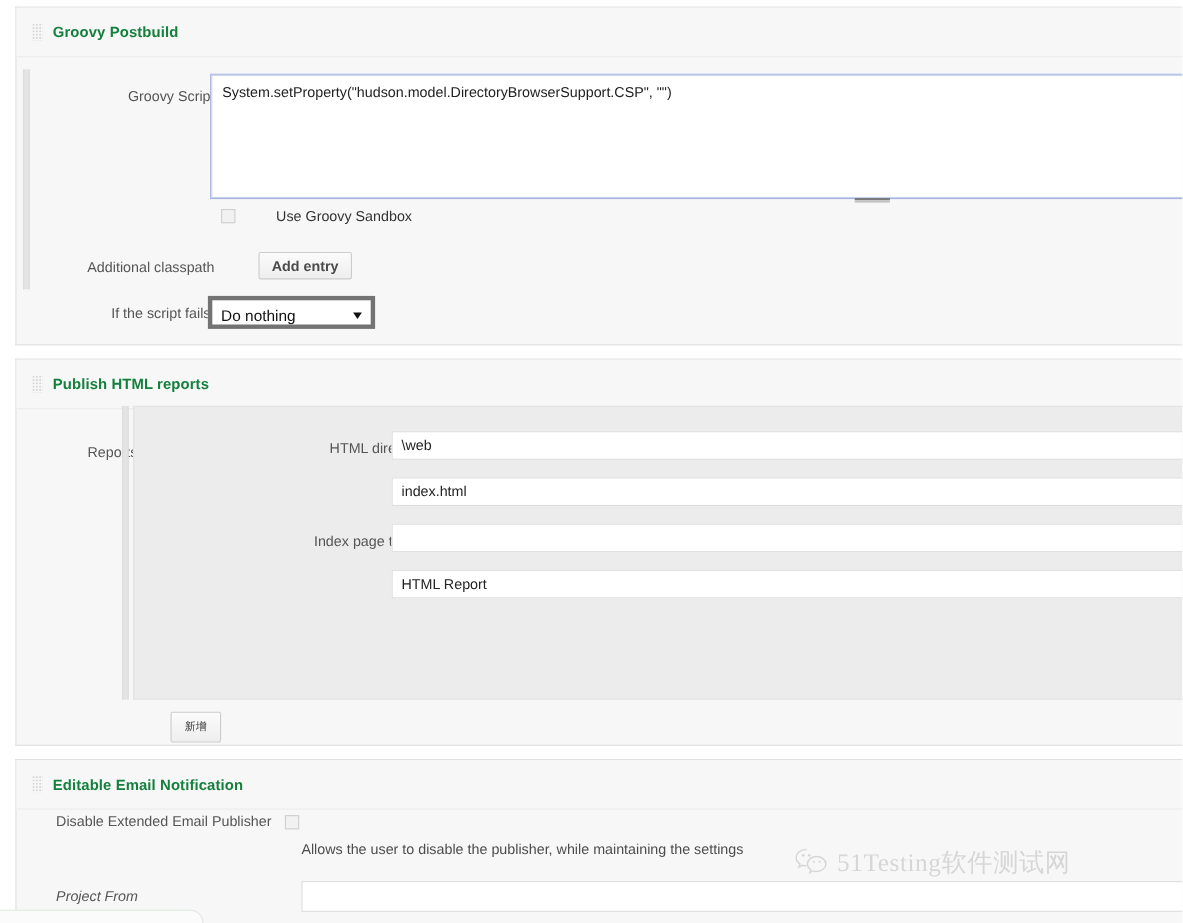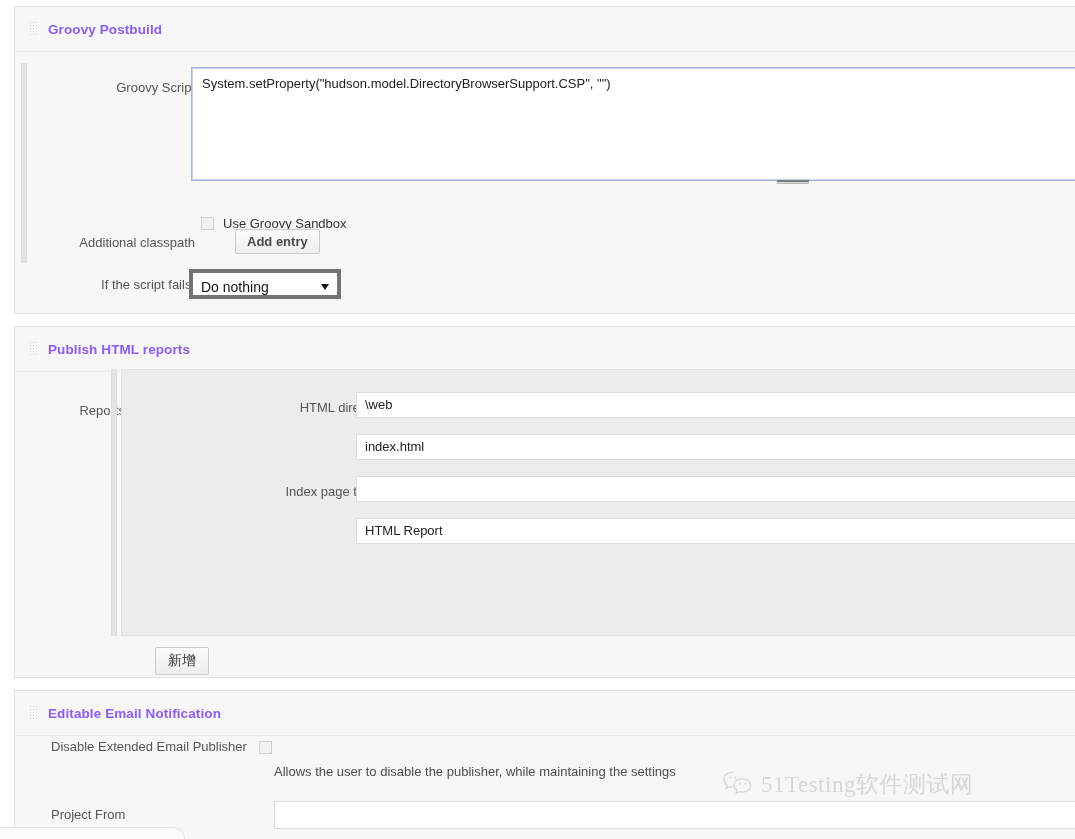--- a/index.html
+++ b/index.html
@@ -36,21 +36,21 @@
     height: 45px;
     display: flex;
     align-items: center;
     padding-left: 14px;
     background: #f7f7f7;
     border-bottom: 1px solid #ececec;
   }
   .section-title {
     font-weight: bold;
     font-size: 13.5px;
-    color: #8b5cf6;
+    color: #15803d;
     letter-spacing: .1px;
   }
 
   
   .grip {
     width: 10px;
     height: 16px;
     margin-right: 9px;
     flex: 0 0 auto;
     opacity: .55;
@@ -140,21 +140,21 @@
     background: linear-gradient(#fbfbfb, #eeeeee);
     border: 1px solid #cccccc;
     border-radius: 2px;
     font-size: 13px;
     font-weight: bold;
     color: #4a4a4a;
     white-space: nowrap;
     cursor: pointer;
     margin-left: 34px;
   }
-  .btn-cjk { font-weight: normal; font-size: 14px; color: #333; }
+  .btn-cjk { font-weight: normal; font-size: 10px; color: #333; }
 
   .select {
     position: absolute;
     height: 30px;
     background: #ffffff;
     border: 4px solid #737373;
     padding: 0 26px 0 8px;
     font-size: 14px;
     line-height: 28px;
     color: #111111;
@@ -228,21 +228,21 @@
 
     <div class="blockbar" style="left:6px;top:56px;height:200px;"></div>
 
     <div class="form-row" style="left:40px;top:73px;width:140px;justify-content:flex-end;">
       <span class="row-label">Groovy Script</span>
     </div>
 
     <div class="textarea-box" style="left:176px;top:60px;width:900px;height:114px;">System.setProperty("hudson.model.DirectoryBrowserSupport.CSP", "")</div>
     <div class="resize-handle" style="left:762px;top:173px;"></div>
 
-    <div class="form-row" style="left:186px;top:209px;align-items:center;">
+    <div class="form-row" style="left:186px;top:182px;align-items:center;gap:28px;">
       <span class="checkbox"></span>
       <span class="cb-label">Use Groovy Sandbox</span>
     </div>
 
     <div class="form-row" style="left:40px;top:228px;width:140px;justify-content:flex-end;">
       <span class="row-label">Additional classpath</span>
     </div>
     <div style="position:absolute;left:186px;top:222px;">
       <span class="btn">Add entry</span>
     </div>
@@ -304,21 +304,21 @@
       <span class="section-title">Editable Email Notification</span>
     </div>
 
     <div class="form-row" style="left:36px;top:48px;align-items:flex-end;">
       <span class="row-label">Disable Extended Email Publisher</span>
       <span class="checkbox" style="margin-left:12px;"></span>
     </div>
 
     <div class="help-text" style="left:259px;top:73px;">Allows the user to disable the publisher, while maintaining the settings</div>
 
-    <div class="form-row" style="left:36px;top:116px;">
+    <div class="form-row" style="left:36px;top:116px;font-style:italic;">
       <span class="row-label">Project From</span>
     </div>
     <div class="text-input" style="left:259px;top:110px;width:820px;height:28px;line-height:26px;" placeholder=""></div>
   </div>
 
   <div id="bottom-artifact"></div>
 
   <div id="watermark">
     <span class="wm-icon">
       <svg width="32" height="26" viewBox="0 0 32 26" aria-hidden="true">

